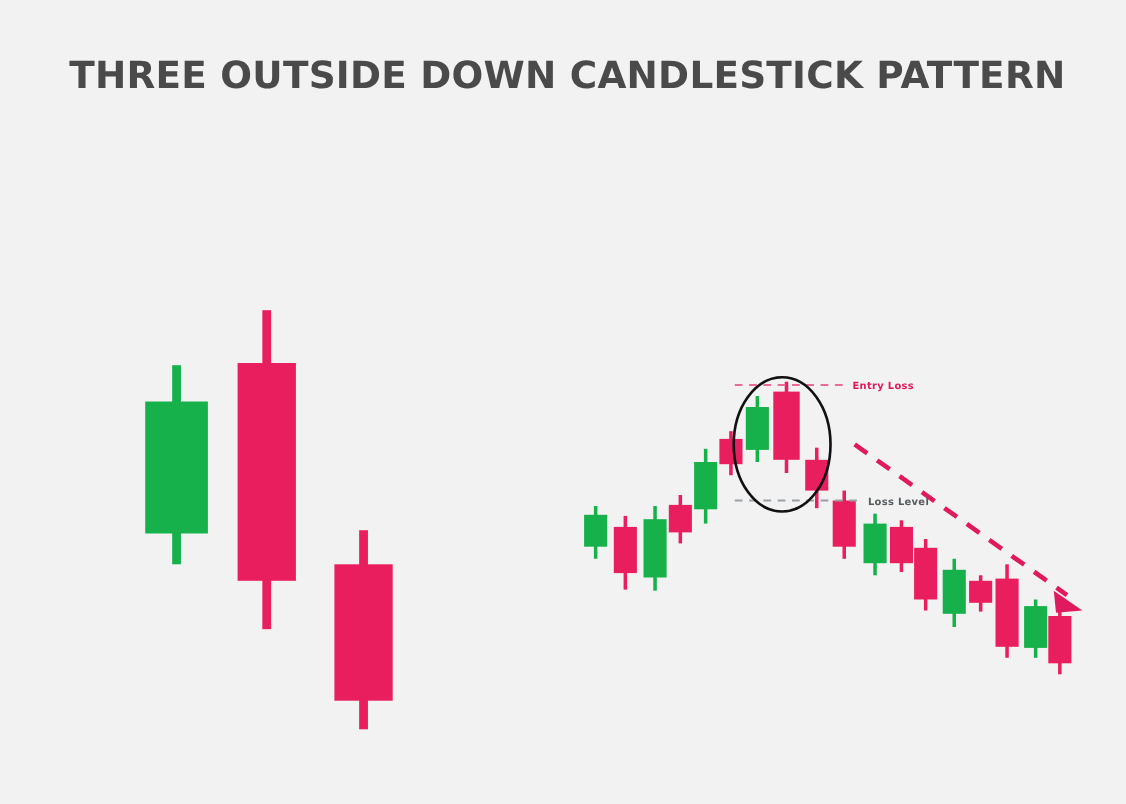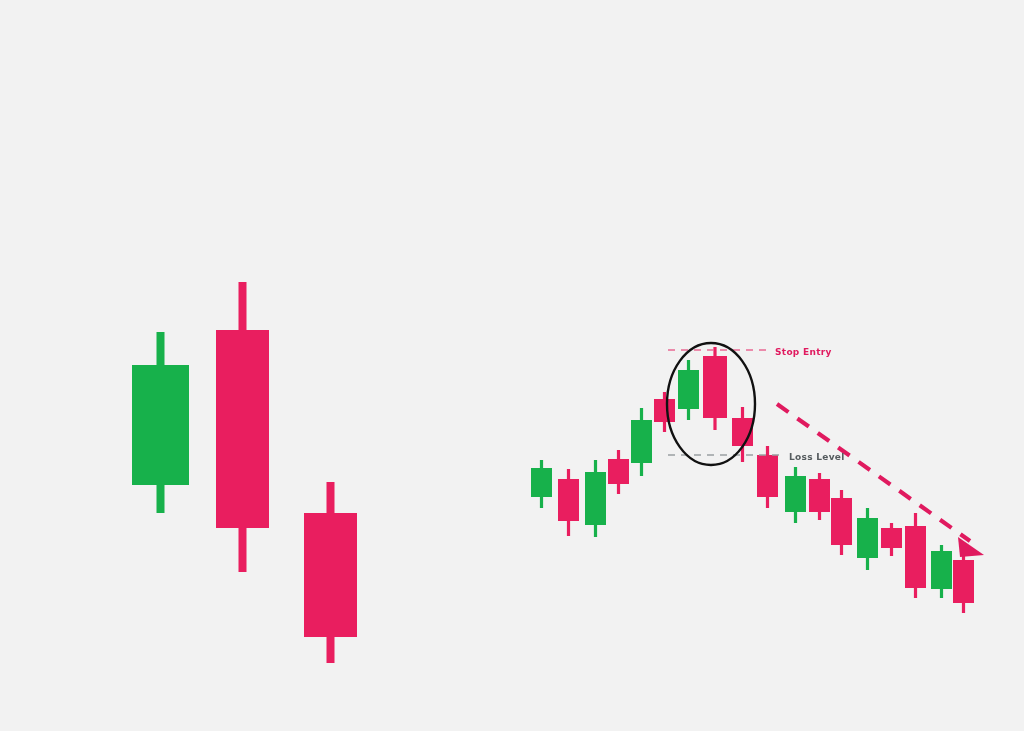--- a/index.html
+++ b/index.html
@@ -33,20 +33,21 @@
     font-family:"DejaVu Sans", sans-serif;
   }
   #stop-loss-label { left:775px; top:347px; color:#e01a5f; }
   #entry-level-label { left:789px; top:452px; color:#555b5e; }
 </style>
 </head>
 <body>
 
 <div id="stage">
 
+  <div id="page-title">THREE OUTSIDE DOWN CANDLESTICK PATTERN</div>
 
   <svg class="chart" id="chart-svg" viewBox="0 0 1024 731">
     <g id="detail-candles">
         <g>
           <rect x="156.50" y="332" width="8" height="181" fill="#17b14b"></rect>
           <rect x="132" y="365" width="57" height="120" fill="#17b14b"></rect>
         </g>
         <g>
           <rect x="238.50" y="282" width="8" height="290" fill="#e91e5f"></rect>
           <rect x="216" y="330" width="53" height="198" fill="#e91e5f"></rect>
@@ -132,17 +133,17 @@
       </g>
     <g id="annotation-layer">
         <line x1="668" y1="350" x2="768" y2="350" stroke="#e96a94" stroke-width="1.6" stroke-dasharray="7 6"></line>
         <line x1="668" y1="455" x2="782" y2="455" stroke="#9aa0a3" stroke-width="1.6" stroke-dasharray="7 6"></line>
         <ellipse cx="711" cy="404" rx="44" ry="61" fill="none" stroke="#111111" stroke-width="2.4"></ellipse>
         <line x1="777" y1="404" x2="970" y2="541" stroke="#e01a5f" stroke-width="4.2" stroke-dasharray="14 11" stroke-linecap="butt"></line>
         <polygon points="984,555 958,537 960,557" fill="#e01a5f"></polygon>
       </g>
   </svg>
 
-  <div class="annot-label" id="stop-loss-label">Stop Entry</div>
+  <div class="annot-label" id="stop-loss-label">Entry Loss</div>
 
   <div class="annot-label" id="entry-level-label">Loss Level</div>
 
 </div>
 
 </body></html>

